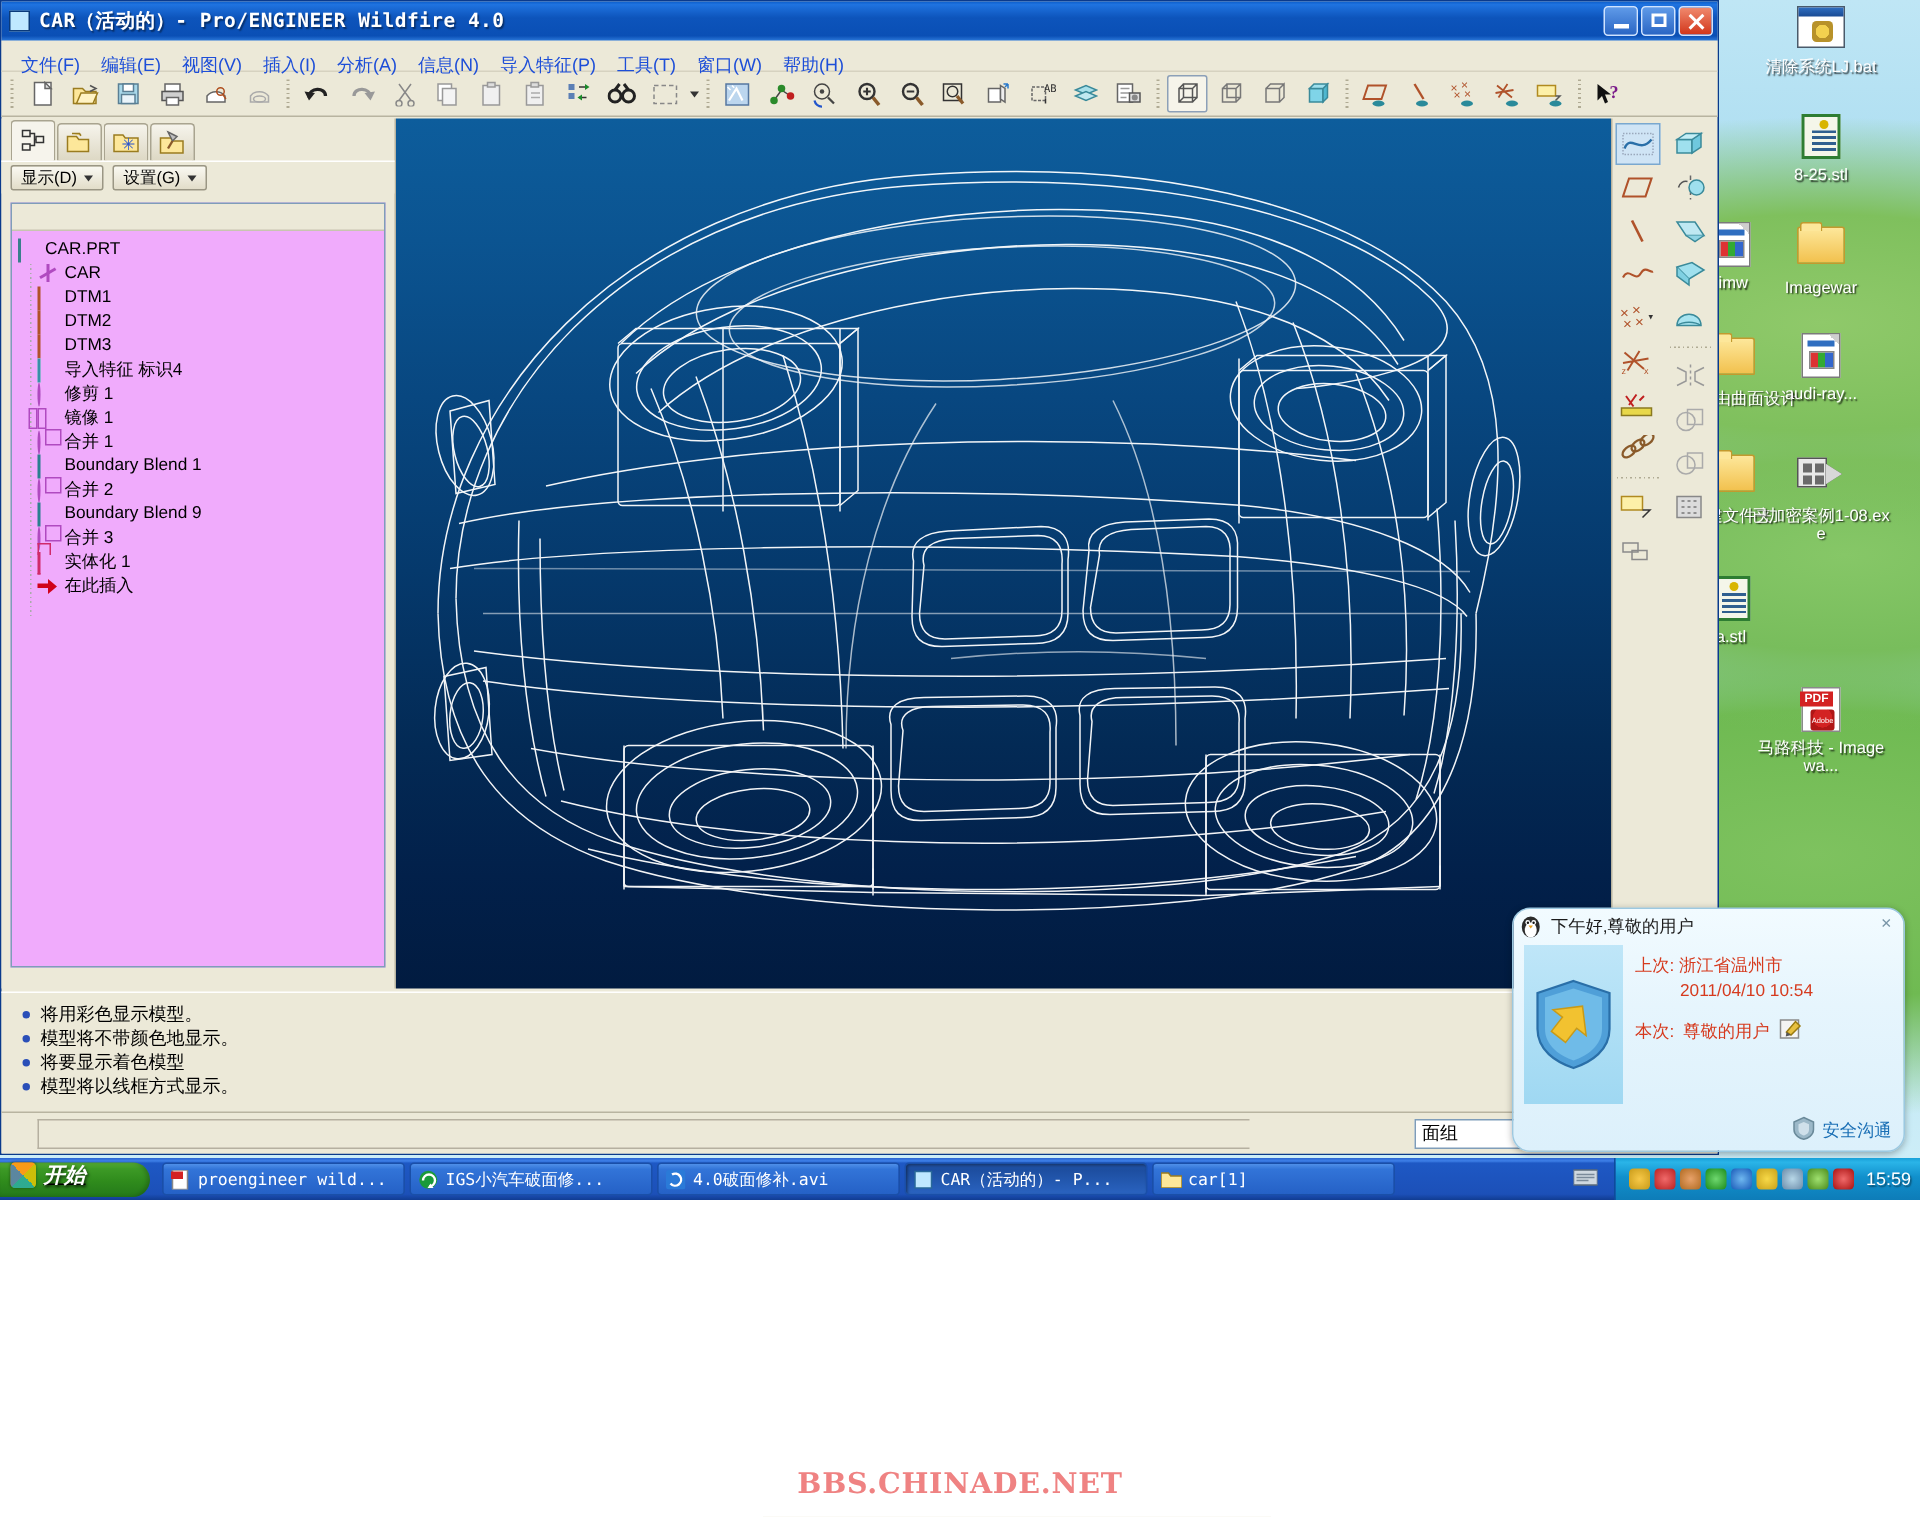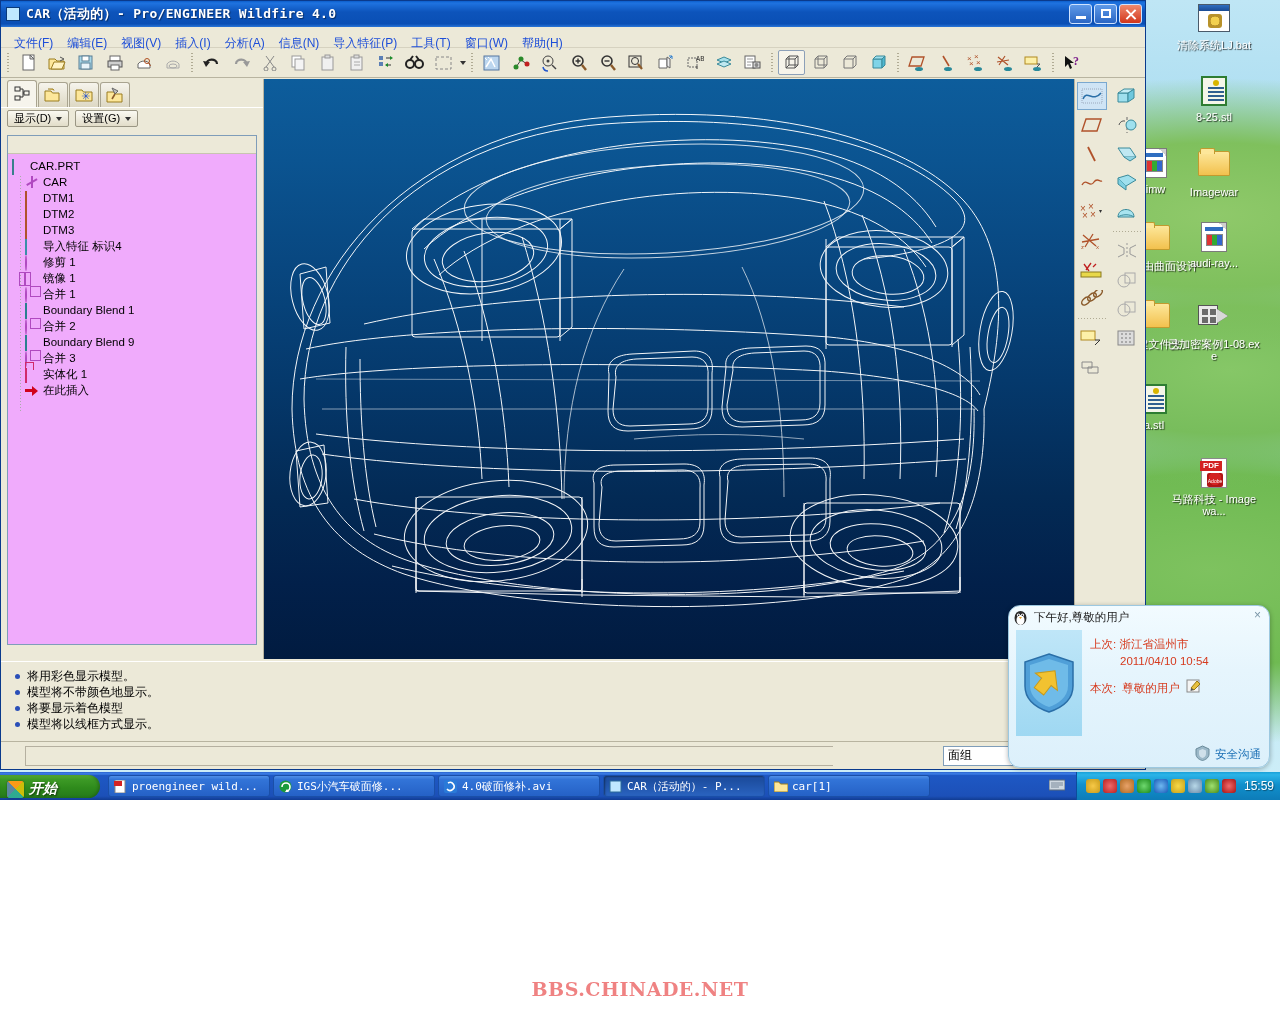--- a/index.html
+++ b/index.html
@@ -196,22 +196,22 @@
     background:#ece9d8; }
   #sb-field { width:180px; height:20px; border:1px solid #7f9db9; background:#fff;
     margin-left:110px; font-size:12px; padding:1px 4px; display:flex; align-items:center; }
 
   
   #taskbar { position:absolute; left:0; top:772px; width:1280px; height:28px;
     background: linear-gradient(to bottom,#2a64d0 0%, #3e80e8 7%, #1e58c4 12%, #1c50b8 86%, #113c92 100%);
     display:flex; align-items:center; }
   #startbtn { width:100px; height:23px; position:relative;
     background: linear-gradient(to bottom,#57ad34 0%, #3d9a26 18%, #2f8b1c 55%, #24791a 100%);
-    border-radius: 0 12px 12px 0; display:flex; align-items:flex-end; padding-left:7px; gap:5px;
-    box-shadow: inset -2px 0 3px rgba(0,0,0,.2); }
+    border-radius: 0 12px 12px 0; display:flex; align-items:flex-start; padding-left:7px; gap:5px;
+    box-shadow: inset -2px 0 3px rgba(0,0,0,.2); text-decoration: underline; }
   #startbtn .flag { width:17px; height:17px; border-radius:3px;
     background: linear-gradient(135deg,#f05a28 0 50%, #7ab800 50% 100%);
     position:relative; box-shadow:0 0 2px rgba(0,0,0,.4); }
   #startbtn .flag::after { content:""; position:absolute; left:0; top:0; right:0; bottom:0;
     background: linear-gradient(45deg,#00a2e8 0 50%, #ffc20e 50% 100%); opacity:.62; border-radius:3px; }
   #startbtn .slabel { color:#fff; font-size:14px; font-weight:bold; font-style:italic;
     text-shadow: 1px 1px 2px rgba(0,0,0,.6); }
   #tasklist { display:flex; align-items:center; gap:3px; margin-left:8px; }
   .taskitem { height:22px; width:162px; display:flex; align-items:center; gap:5px; padding:0 5px;
     background: linear-gradient(to bottom,#4a8ae8,#२a63ca); border:1px solid #1a4fa8; border-radius:3px;

